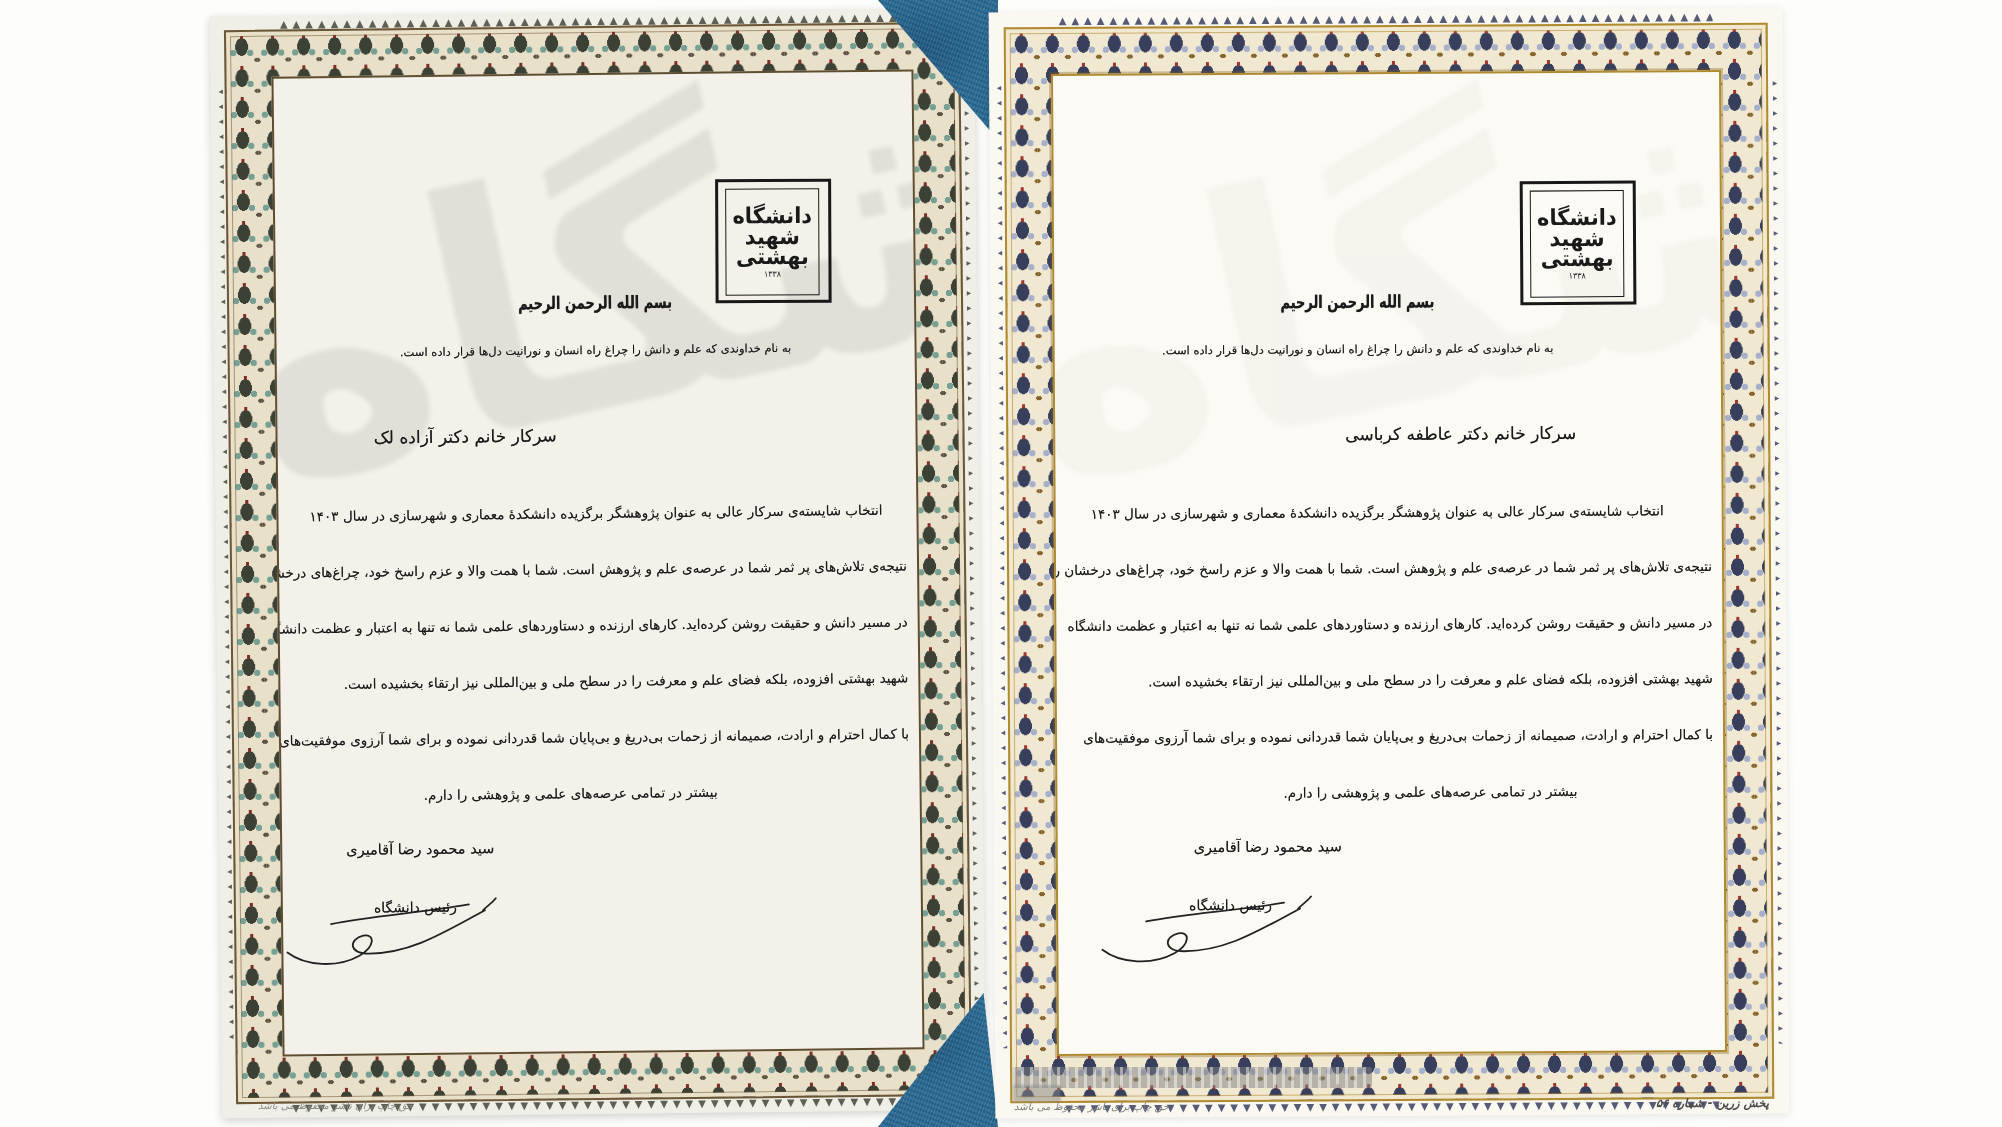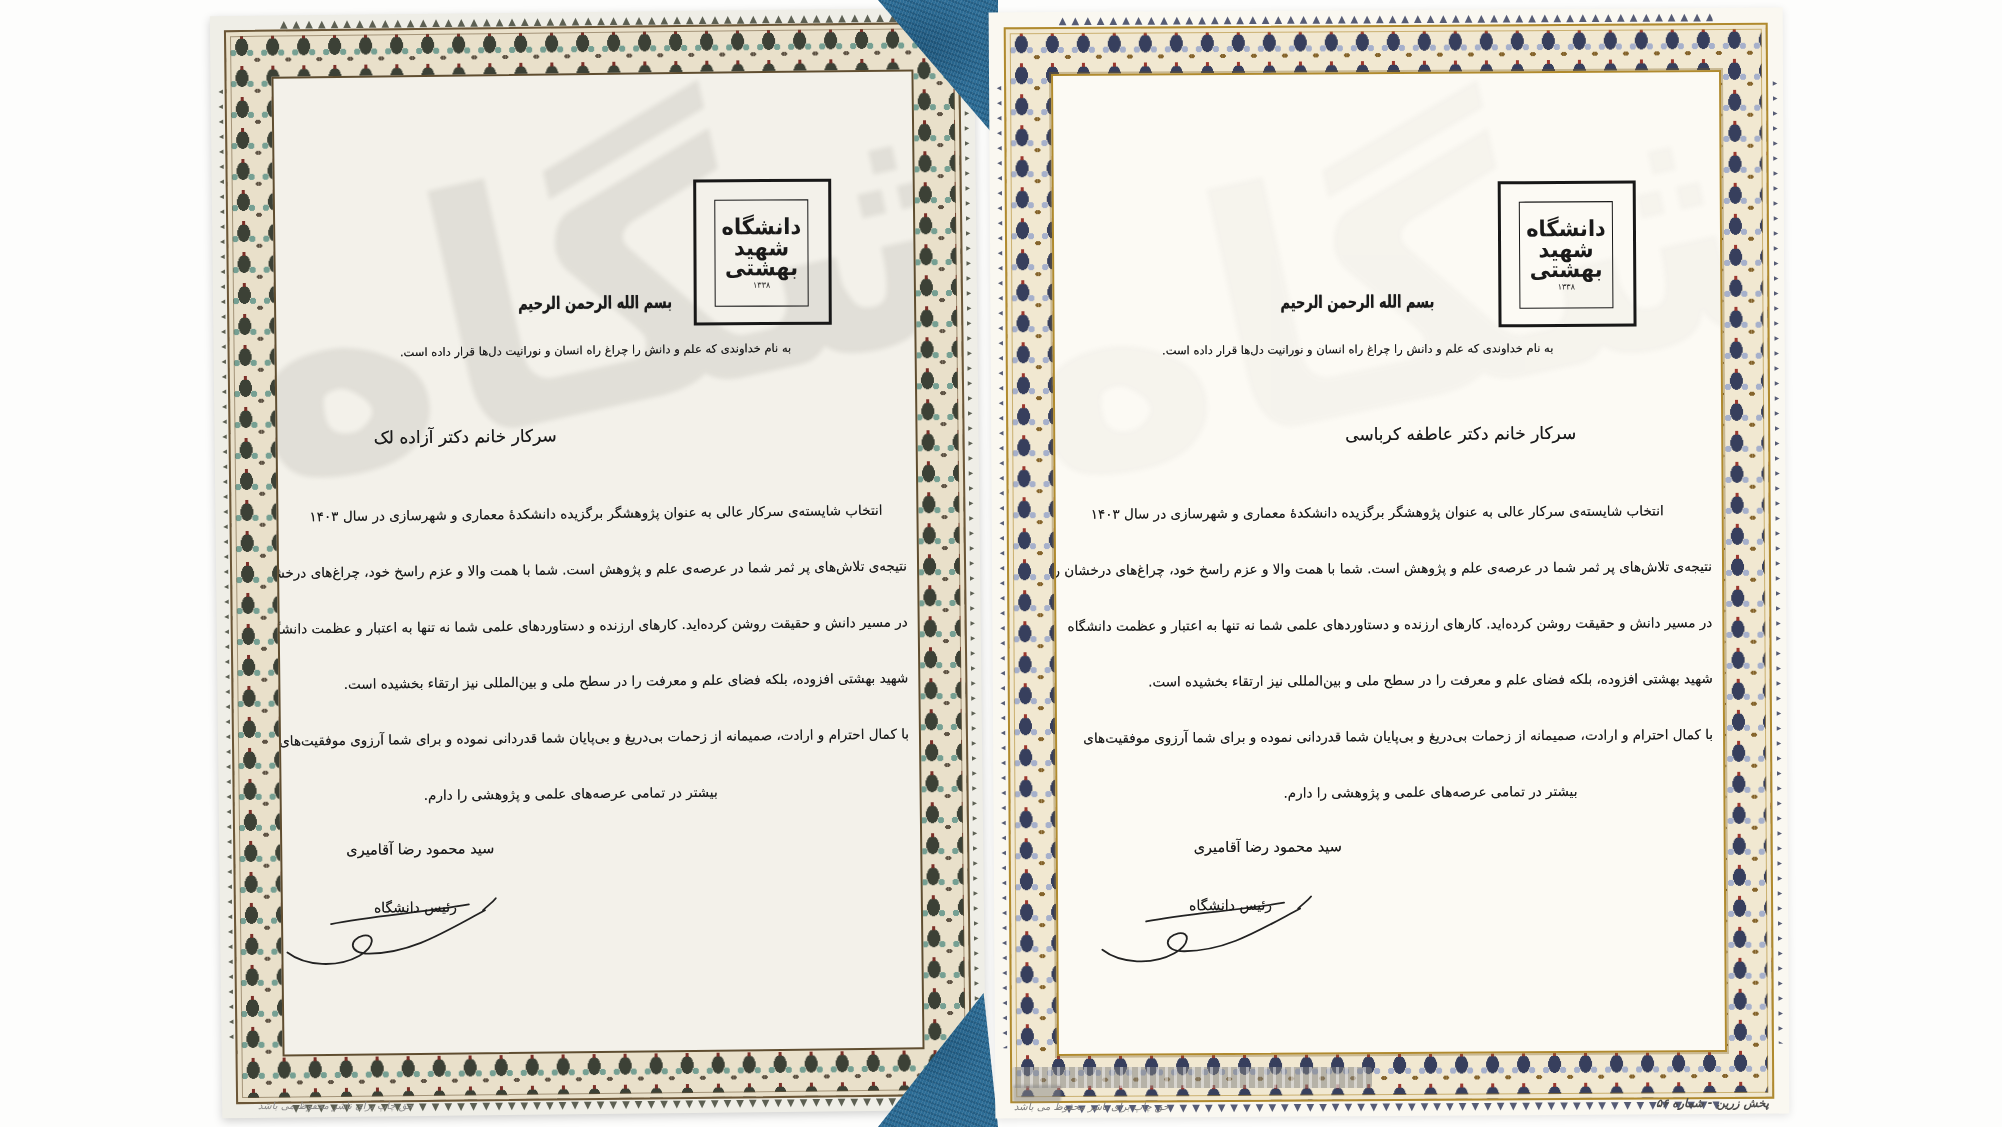--- a/index.html
+++ b/index.html
@@ -52,21 +52,21 @@
   .cl .inner{inset:61px;background:#f3f1ea;border:2px solid #5f4d2f;}
   .cr .inner{inset:62px;background:#fcfaf4;border:2px solid #b08a2e;
              box-shadow:0 0 0 2px rgba(122,94,32,.35);}
 
   .ghost{position:absolute;top:46px;left:-50px;font-size:330px;line-height:.72;
          font-weight:bold;color:#6e6c63;transform:rotate(-12deg);filter:blur(2px);
          white-space:nowrap;pointer-events:none;}
   .cl .ghost{opacity:.13;} .cr .ghost{opacity:.045;}
 
   
-  .logo{position:absolute;width:92px;height:100px;border:3px solid #181818;padding:20px;background:transparent;}
+  .logo{position:absolute;width:92px;height:100px;border:3px solid #181818;padding:9px;background:transparent;}
   .cl .logo{top:106px;right:82px;transform:rotate(.4deg);}
   .cr .logo{top:108px;right:84px;}
   .logo-in{width:100%;height:100%;border:1px solid #181818;display:flex;flex-direction:column;
            align-items:center;justify-content:center;font-weight:bold;font-size:21px;
            line-height:.93;letter-spacing:-1px;transform:scaleY(1.05);}
   .logo-year{font-size:8px;letter-spacing:2px;margin-top:2px;font-weight:normal;}
 
   .bismillah{position:absolute;top:220px;left:0;right:0;text-align:center;font-size:13px;
              font-weight:bold;letter-spacing:-.5px;transform:scaleY(1.35);
              text-shadow:0 0 .6px rgba(0,0,0,.7);}

